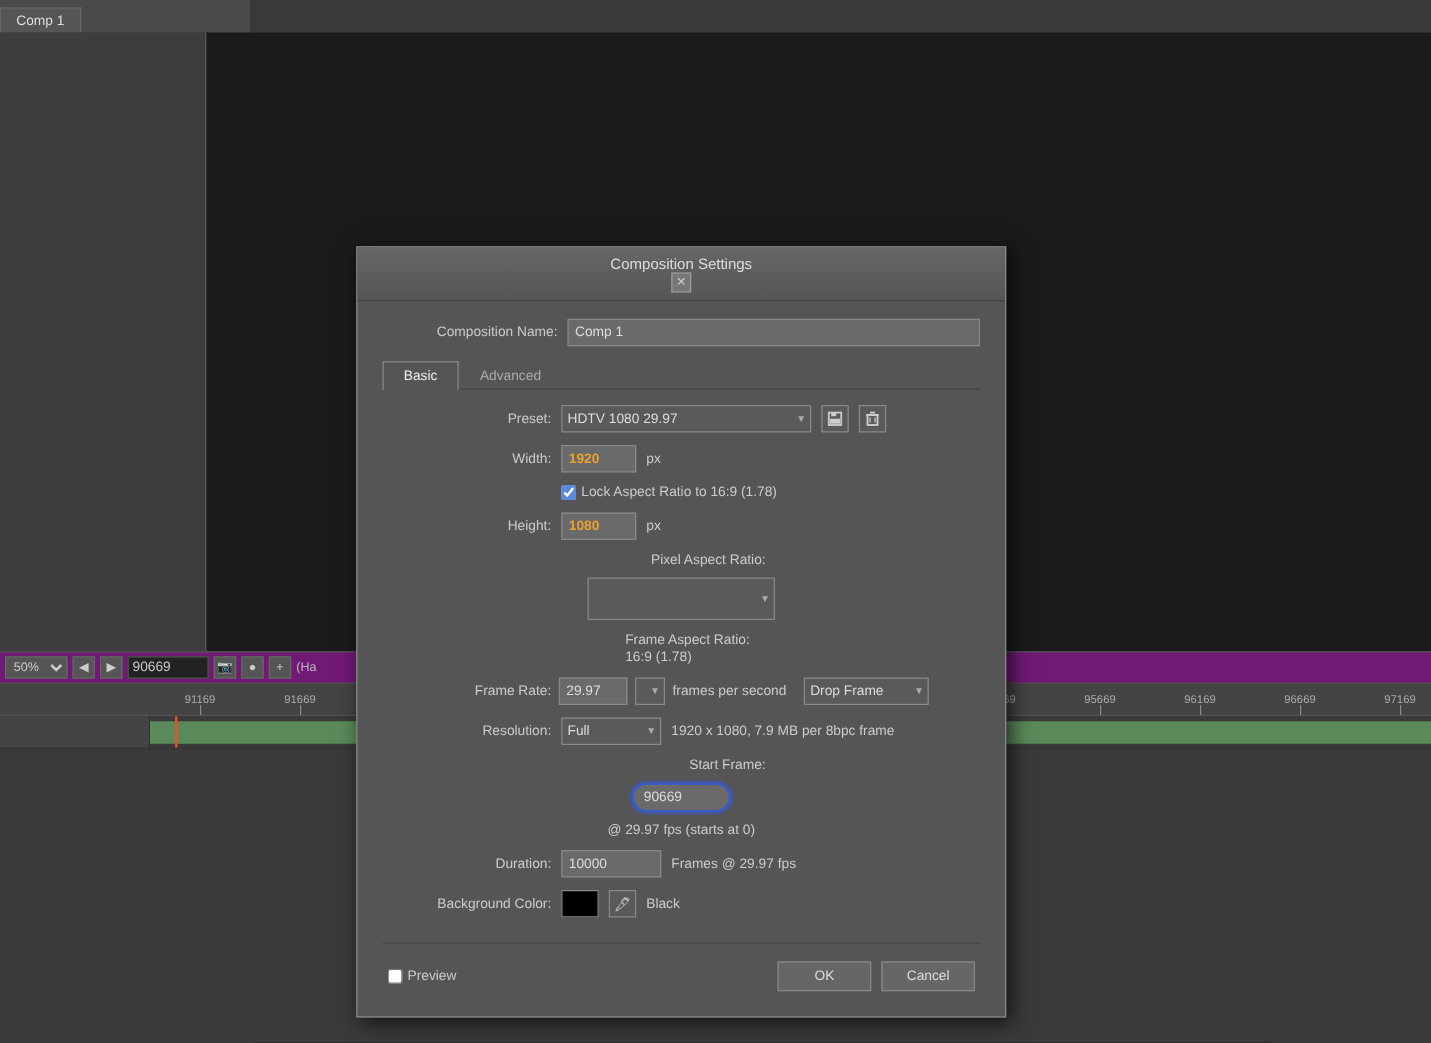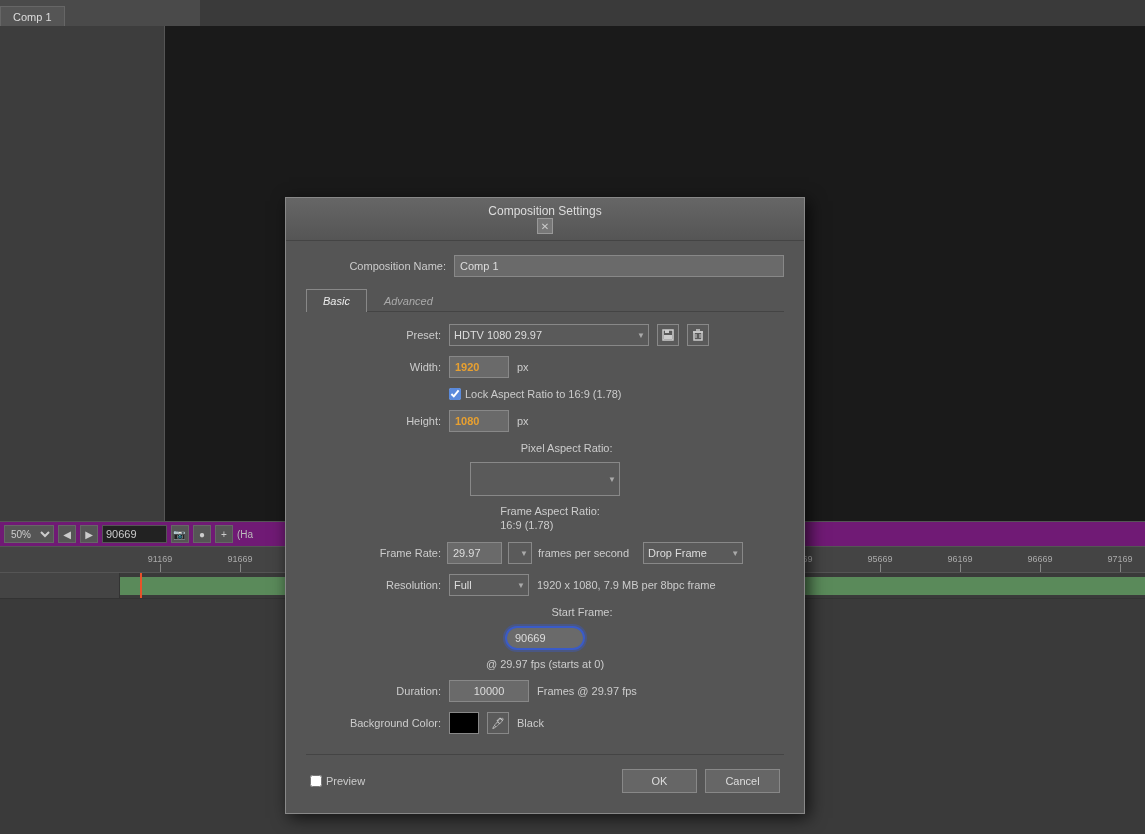--- a/index.html
+++ b/index.html
@@ -275,21 +275,20 @@
     }
 
     .dialog-tab {
       padding: 5px 16px;
       font-size: 11px;
       cursor: pointer;
       color: #ccc;
       border: 1px solid transparent;
       border-bottom: none;
       margin-bottom: -1px;
-      font-style: italic;
     }
 
     .dialog-tab.active {
       background: #555;
       border-color: #888;
       border-bottom-color: #555;
       color: #eee;
     }
 
     .dialog-tab.inactive {
@@ -737,21 +736,21 @@
     </div>
 
     <div class="start-frame-row">
       <span class="form-label">Start Frame:</span>
       <input class="start-frame-input" type="text" value="90669" style="">
       <span class="form-text">@ 29.97 fps (starts at 0)</span>
     </div>
 
     <div class="duration-row">
       <span class="form-label">Duration:</span>
-      <input class="form-input" type="text" value="10000" style="width: 80px; text-align: center;">
+      <input class="form-input" type="text" value="10000" style="width: 80px;">
       <span class="form-text">Frames @ 29.97 fps</span>
     </div>
 
     <div class="bg-color-row">
       <span class="form-label">Background Color:</span>
       <div class="color-swatch"></div>
       <div class="eyedropper-btn">🖋</div>
       <span class="form-text">Black</span>
     </div>
 

